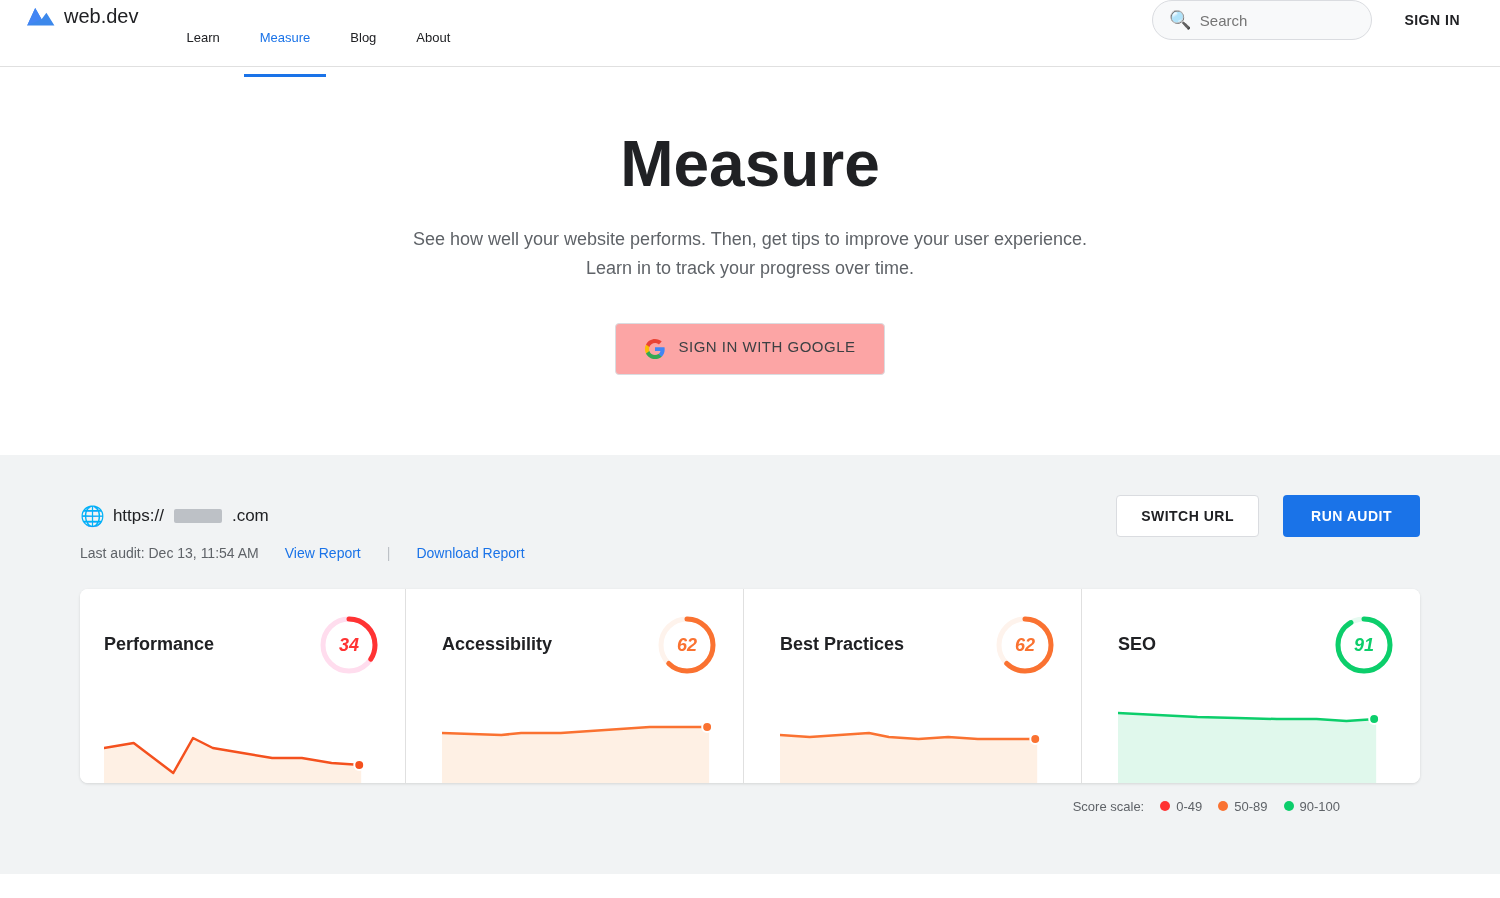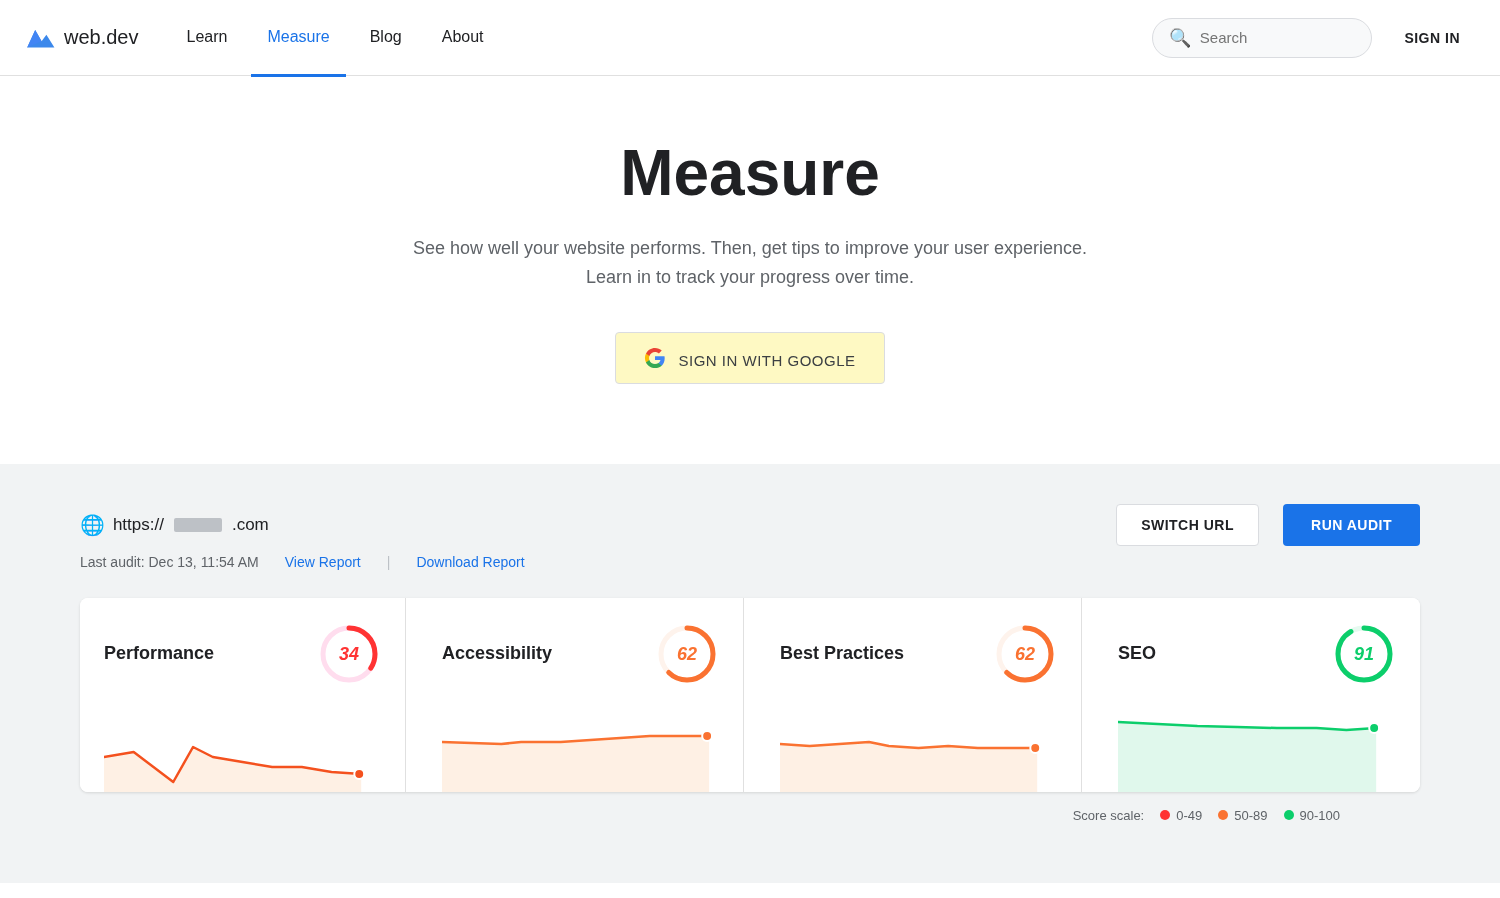--- a/index.html
+++ b/index.html
@@ -1,30 +1,30 @@
 <!DOCTYPE html>
 <html><head>
   <meta charset="utf-8">
   <style>
     * { margin: 0; padding: 0; box-sizing: border-box; }
     body { font-family: 'Google Sans', Arial, sans-serif; background: #fff; color: #202124; }
 
     
     nav {
-      display: flex; align-items: center; padding: 0 24px;
-      height: 76px; border-bottom: 1px solid #e0e0e0;
+      display: flex; align-items: flex-start; padding: 0 24px;
+      height: 67px; border-bottom: 1px solid #e0e0e0;
       position: relative;
     }
     .nav-logo { display: flex; align-items: center; gap: 8px; text-decoration: none; margin-right: 32px; }
     .nav-logo-icon { width: 32px; height: 32px; }
     .nav-logo-text { font-size: 20px; font-weight: 500; color: #202124; }
     .nav-links { display: flex; align-items: center; gap: 8px; flex: 1; }
     .nav-link {
       padding: 16px 16px; height: 76px; display: flex; align-items: center;
-      text-decoration: none; font-size: 16px; color: #202124; font-weight: 400;
+      text-decoration: none; font-size: 13px; color: #202124; font-weight: 400;
       border-bottom: 3px solid transparent; position: relative; top: 1px;
     }
     .nav-link.active { color: #1a73e8; border-bottom: 3px solid #1a73e8; font-weight: 500; }
     .nav-right { display: flex; align-items: center; gap: 16px; margin-left: auto; }
     .search-box {
       display: flex; align-items: center; gap: 8px;
       border: 1px solid #dadce0; border-radius: 24px; padding: 8px 16px;
       width: 220px; background: #f8f9fa;
     }
     .search-icon { color: #5f6368; font-size: 18px; }
@@ -35,23 +35,23 @@
     }
 
     
     .hero {
       text-align: center; padding: 60px 24px 80px;
       background: #fff;
     }
     .hero-title { font-size: 64px; font-weight: 700; color: #202124; margin-bottom: 24px; }
     .hero-subtitle { font-size: 18px; color: #5f6368; line-height: 1.6; margin-bottom: 40px; }
     .google-signin-btn {
-      display: inline-flex; align-items: flex-end; gap: 12px;
+      display: inline-flex; align-items: flex-start; gap: 12px;
       border: 1px solid #dadce0; border-radius: 4px; padding: 14px 28px;
-      background: #fef9c3; font-size: 15px; font-weight: 500; letter-spacing: 0.5px;
+      background: #fca5a5; font-size: 15px; font-weight: 500; letter-spacing: 0.5px;
       color: #3c4043; cursor: pointer; text-transform: uppercase;
     }
     .google-g { width: 22px; height: 22px; }
 
     
     .audit-section {
       background: #f1f3f4; padding: 40px 80px 60px;
     }
     .audit-header {
       display: flex; align-items: center; justify-content: space-between;

